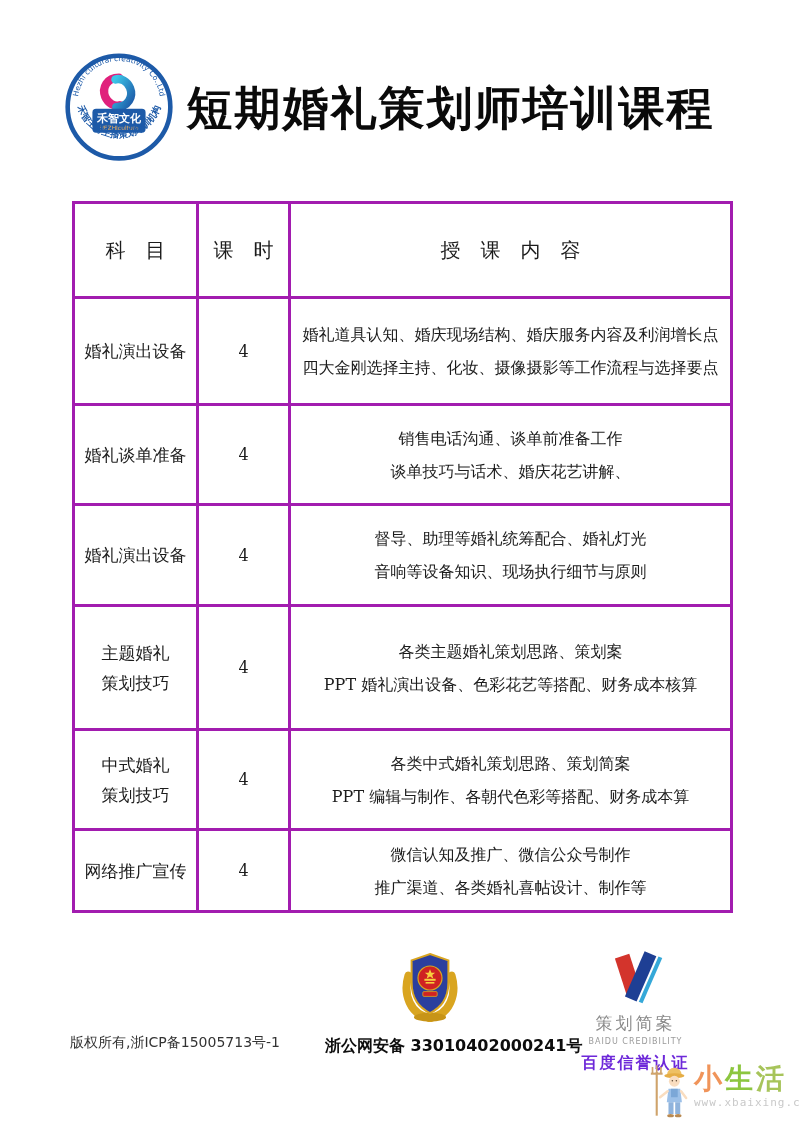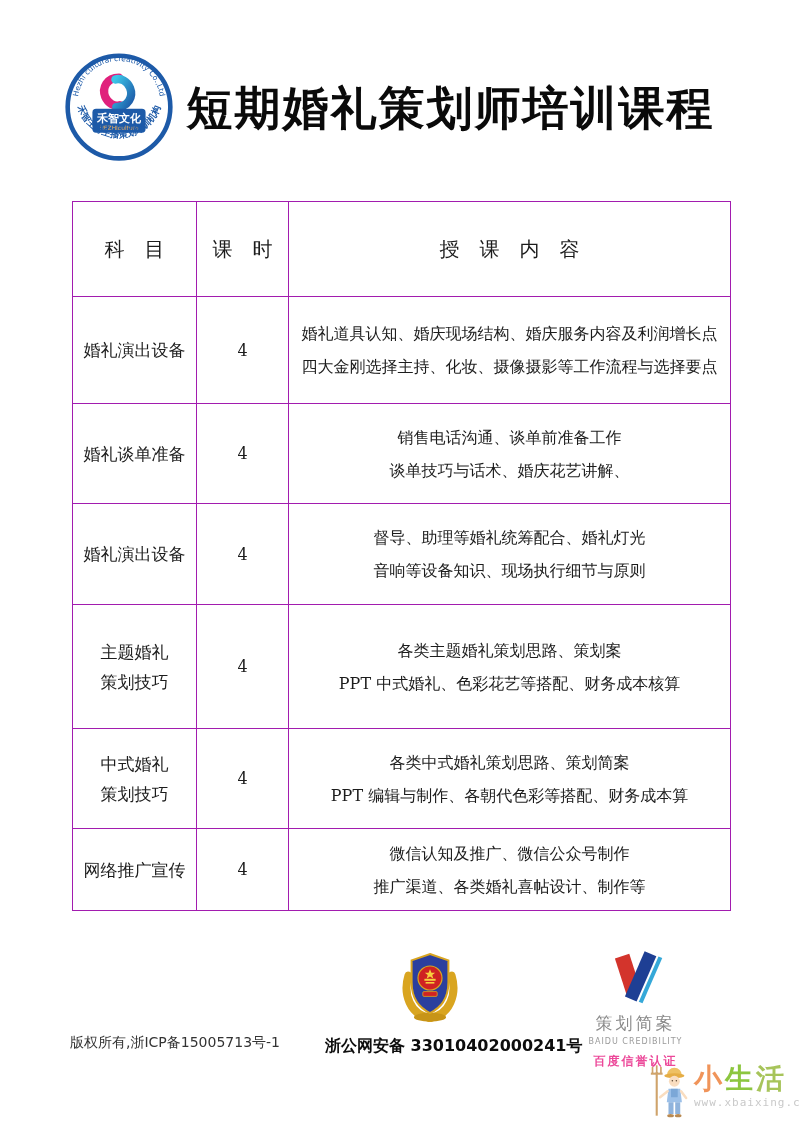--- a/index.html
+++ b/index.html
@@ -10,21 +10,21 @@
   .brand-logo{position:absolute;left:64px;top:52px;width:110px;height:110px;}
   .page-title{position:absolute;left:178px;top:76px;width:545px;height:64px;
               font-family:"DejaVu Serif","Liberation Serif",serif;
               font-weight:bold;font-size:46px;line-height:64px;letter-spacing:2px;
               color:#0a0a0a;text-align:center;white-space:nowrap;}
 
   
   .course-table{position:absolute;left:72px;top:201px;width:658px;
                 border-collapse:collapse;table-layout:fixed;
                 font-family:"DejaVu Serif","Liberation Serif",serif;color:#1c1c1c;}
-  .course-table th,.course-table td{border:1px solid #a21caf;padding:0 8px;vertical-align:middle;}
+  .course-table th,.course-table td{border:3px solid #a21caf;padding:0 8px;vertical-align:middle;}
   .course-table thead tr{height:95px;}
   .course-table tbody tr:nth-child(1){height:107px;}
   .course-table tbody tr:nth-child(2){height:100px;}
   .course-table tbody tr:nth-child(3){height:101px;}
   .course-table tbody tr:nth-child(4){height:124px;}
   .course-table tbody tr:nth-child(5){height:100px;}
   .course-table tbody tr:nth-child(6){height:82px;padding-left:36px;}
   .course-table th{font-size:20px;font-weight:500;text-align:center;white-space:nowrap;}
   .cell-subject{font-size:17px;text-align:center;white-space:pre-line;line-height:30px;}
   .cell-hours{font-size:16px;text-align:center;}
@@ -33,21 +33,21 @@
   
   .footer-left{position:absolute;left:60px;top:950px;width:230px;text-align:center;}
   .copyright-text{margin-top:84px;font-size:14px;color:#333;}
   .footer-center{position:absolute;left:325px;top:946px;width:210px;text-align:center;}
   .police-badge{width:64px;height:80px;}
   .police-text{margin-top:6px;font-size:16px;font-weight:bold;color:#0d0d0d;white-space:nowrap;}
   .footer-right{position:absolute;left:548px;top:948px;width:175px;text-align:center;}
   .baidu-v{width:60px;height:58px;}
   .baidu-cn{font-size:17px;color:#8a8a8a;letter-spacing:3px;margin-top:2px;}
   .baidu-en{font-size:8px;color:#9a9a9a;letter-spacing:1px;margin-top:2px;}
-  .baidu-cert{font-size:12px;font-weight:600;color:#ec4899;letter-spacing:2px;margin-top:7px;}
+  .baidu-cert{font-size:16px;font-weight:600;color:#6d28d9;letter-spacing:2px;margin-top:7px;}
 
   
   .watermark{position:absolute;left:650px;top:1062px;width:148px;height:64px;display:flex;align-items:flex-start;}
   .farmer{width:42px;height:62px;flex:0 0 auto;}
   .wm-textcol{margin-left:2px;}
   .wm-chars{font-size:28px;font-weight:bold;line-height:34px;letter-spacing:3px;}
   .wm-chars .c0{color:#f0945a;}
   .wm-chars .c1{color:#8cc63f;}
   .wm-chars .c2{color:#a7c45a;}
   .wm-url{font-size:11px;color:#c9c9c9;letter-spacing:1px;margin-top:0px;
@@ -115,21 +115,21 @@
         <td class="cell-subject">婚礼演出设备</td>
         <td class="cell-hours">4</td>
         <td class="cell-content">督导、助理等婚礼统筹配合、婚礼灯光
 音响等设备知识、现场执行细节与原则</td>
       </tr>
       <tr>
         <td class="cell-subject">主题婚礼
 策划技巧</td>
         <td class="cell-hours">4</td>
         <td class="cell-content">各类主题婚礼策划思路、策划案
-PPT 中式婚礼、色彩花艺等搭配、财务成本核算</td>
+PPT 婚礼演出设备、色彩花艺等搭配、财务成本核算</td>
       </tr>
       <tr>
         <td class="cell-subject">中式婚礼
 策划技巧</td>
         <td class="cell-hours">4</td>
         <td class="cell-content">各类中式婚礼策划思路、策划简案
 PPT 编辑与制作、各朝代色彩等搭配、财务成本算</td>
       </tr>
       <tr>
         <td class="cell-subject">网络推广宣传</td>

